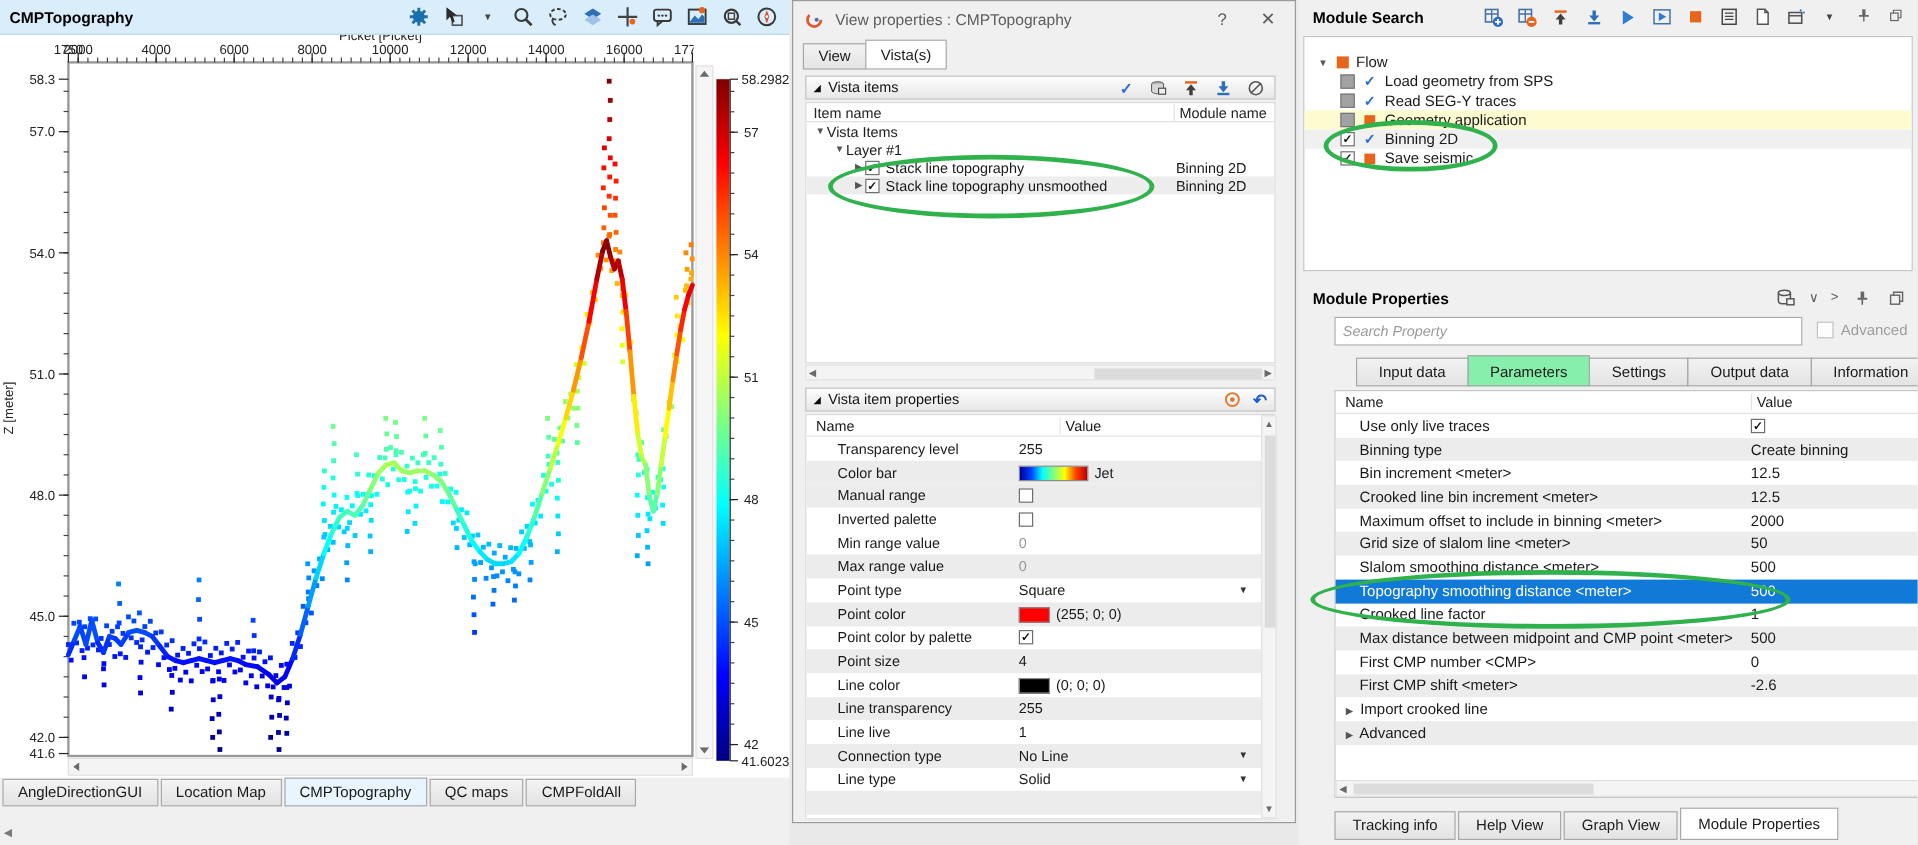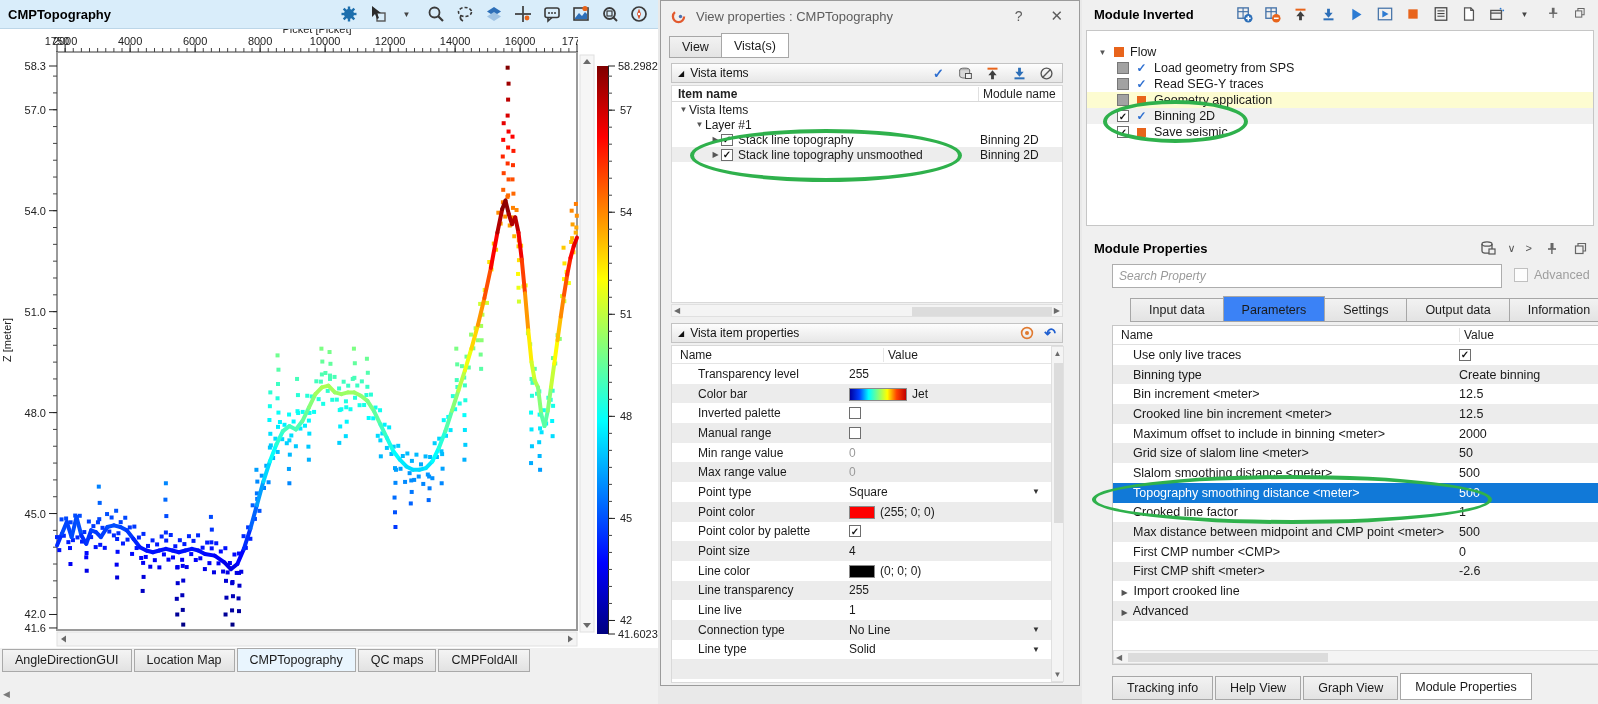--- a/index.html
+++ b/index.html
@@ -65,21 +65,21 @@
   .st-square{width:9px;height:9px;background:#e8641b;display:inline-block;margin:0 2px;}
   .flow-square{width:10px;height:10px;background:#e8641b;display:inline-block;}
   #mp-header{left:0;top:236px;width:516px;height:24px;display:flex;align-items:center;padding-left:12px;box-sizing:border-box;}
   #mp-tools{margin-left:auto;display:flex;align-items:center;gap:10px;padding-right:8px;color:#555;}
   #mp-search{left:30px;top:264px;width:390px;height:24px;border:1px solid #adadad;background:#fff;box-sizing:border-box;font-family:"Liberation Sans",sans-serif;font-size:12px;font-style:italic;color:#444;padding:0 6px;}
   #mp-search::placeholder{color:#9a9a9a;font-style:italic;}
   #adv-wrap{left:432px;top:268px;display:flex;align-items:center;gap:6px;color:#9e9e9e;font-size:12.5px;}
   #adv-box{width:14px;height:14px;border:1px solid #c0c0c0;background:#fdfdfd;box-sizing:border-box;}
   #mp-tabs{left:30px;top:296px;display:flex;align-items:flex-end;margin-left:18px;}
   .mp-tab{border:1px solid #a7a7a7;background:linear-gradient(#f2f2f2,#e3e3e3);padding:4px 18px;font-size:12.5px;margin-right:-1px;white-space:nowrap;}
-  .mp-tab.active{background:#3b82f6;padding-top:6px;position:relative;z-index:2;}
+  .mp-tab.active{background:#86efac;padding-top:6px;position:relative;z-index:2;}
   #param-box{left:30px;top:325px;width:562px;height:340px;background:#fff;border:1px solid #c6c6c6;box-sizing:border-box;width:532px;}
   #param-box{width:532px;}
   .qhead{display:flex;height:18px;align-items:center;border-bottom:1px solid #e0e0e0;font-size:12px;}
   .qrow{height:19.7px;display:flex;align-items:center;font-size:12.5px;position:relative;}
   .qrow.alt{background:#ececec;}
   .qrow.selected{background:#1179d8;color:#fff;}
   .qname{padding-left:20px;width:346px;flex:0 0 346px;box-sizing:border-box;white-space:nowrap;overflow:hidden;}
   .qname.grp{padding-left:6px;}
   .qval{white-space:nowrap;display:flex;align-items:center;}
   #rp-tabs{left:30px;top:673px;display:flex;align-items:flex-end;}
@@ -922,21 +922,21 @@
           </span>
           <span class="tbic">
             <svg width="15" height="15" viewBox="0 0 18 18">
               <circle cx="9" cy="9" r="6.5" fill="none" stroke="#555" stroke-width="1.6"></circle>
               <line x1="4" y1="14" x2="14" y2="4" stroke="#555" stroke-width="1.6"></line>
             </svg>
           </span>
         </span>
     </div>
     <div class="colhdr abs" style="left:10px;top:84px;width:392px;height:17px;">
-      <span style="padding-left:6px;flex:0 0 300px;font-weight:bold;">Item name</span>
+      <span style="padding-left:6px;flex:0 0 300px;">Item name</span>
       <span style="border-left:1px solid #e0e0e0;padding-left:4px;">Module name</span>
     </div>
     <div id="vista-tree" class="abs" style="left:10px;top:101px;width:392px;height:201px;">
         <div class="vrow">
           <span style="width: 6px; flex: 0 0 6px;"></span>
           <span class="exp">▼</span>
           <span>Vista Items</span>
         </div>
         <div class="vrow">
           <span style="width: 22px; flex: 0 0 22px;"></span>
@@ -989,28 +989,28 @@
               <span>255</span>
             </span>
           </div>
           <div class="prow alt">
             <span class="pname">Color bar</span>
             <span class="pval">
               <span class="swatch jet"></span>
               <span>Jet</span>
             </span>
           </div>
+          <div class="prow alt">
+            <span class="pname">Manual range</span>
+            <span class="pval">
+              <span class="cb"></span>
+            </span>
+          </div>
           <div class="prow">
             <span class="pname">Inverted palette</span>
-            <span class="pval">
-              <span class="cb"></span>
-            </span>
-          </div>
-          <div class="prow alt">
-            <span class="pname">Manual range</span>
             <span class="pval">
               <span class="cb"></span>
             </span>
           </div>
           <div class="prow">
             <span class="pname">Min range value</span>
             <span class="pval muted">
               <span>0</span>
             </span>
           </div>
@@ -1084,21 +1084,21 @@
     </div>
     <div class="scrollbar-v abs" style="left:390px;top:345px;width:13px;height:336px;">
       <span class="sb-arrow">▲</span>
       <span class="thumb" style="top:16px;height:160px;"></span>
       <span class="sb-arrow">▼</span>
     </div>
   </div>
 
   <div id="right-panel" class="abs">
     <div id="mm-header" class="abs">
-      <span class="pane-title">Module Inverted</span>
+      <span class="pane-title">Module Search</span>
       <span id="mm-tools">
           <span class="tbic">
             <svg width="17" height="17" viewBox="0 0 18 18">
               <rect x="2" y="2" width="11" height="11" fill="none" stroke="#4472a8" stroke-width="1.4"></rect>
               <line x1="2" y1="6" x2="13" y2="6" stroke="#4472a8" stroke-width="1.2"></line>
               <line x1="7.5" y1="2" x2="7.5" y2="13" stroke="#4472a8" stroke-width="1.2"></line>
               <circle cx="13" cy="13" r="4.5" fill="#2d6fb8"></circle>
               <line x1="13" y1="10.5" x2="13" y2="15.5" stroke="#fff" stroke-width="1.6"></line>
               <line x1="10.5" y1="13" x2="15.5" y2="13" stroke="#fff" stroke-width="1.6"></line>
             </svg>

